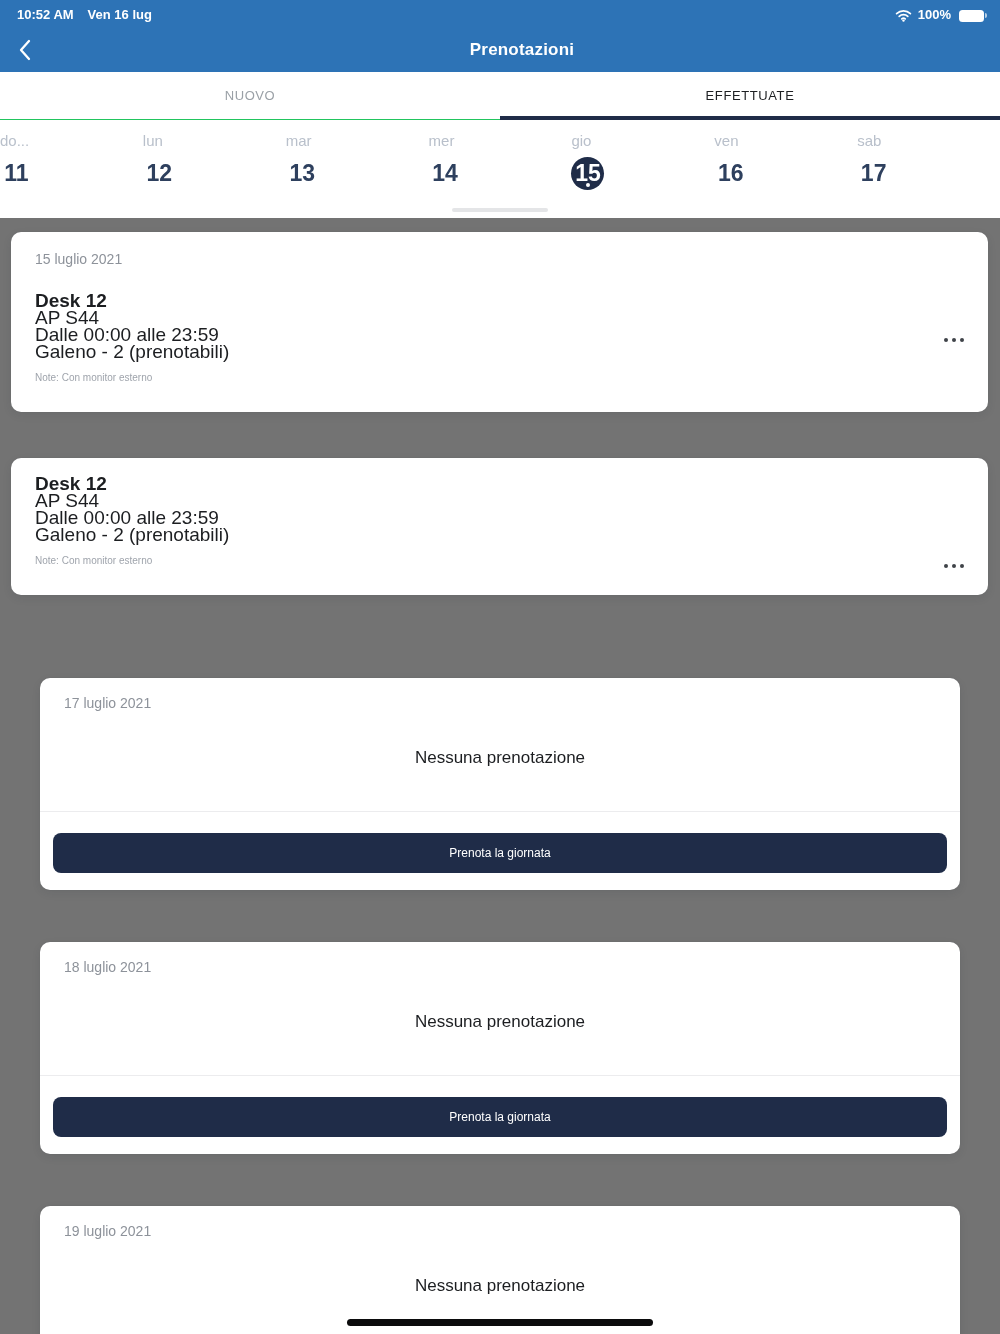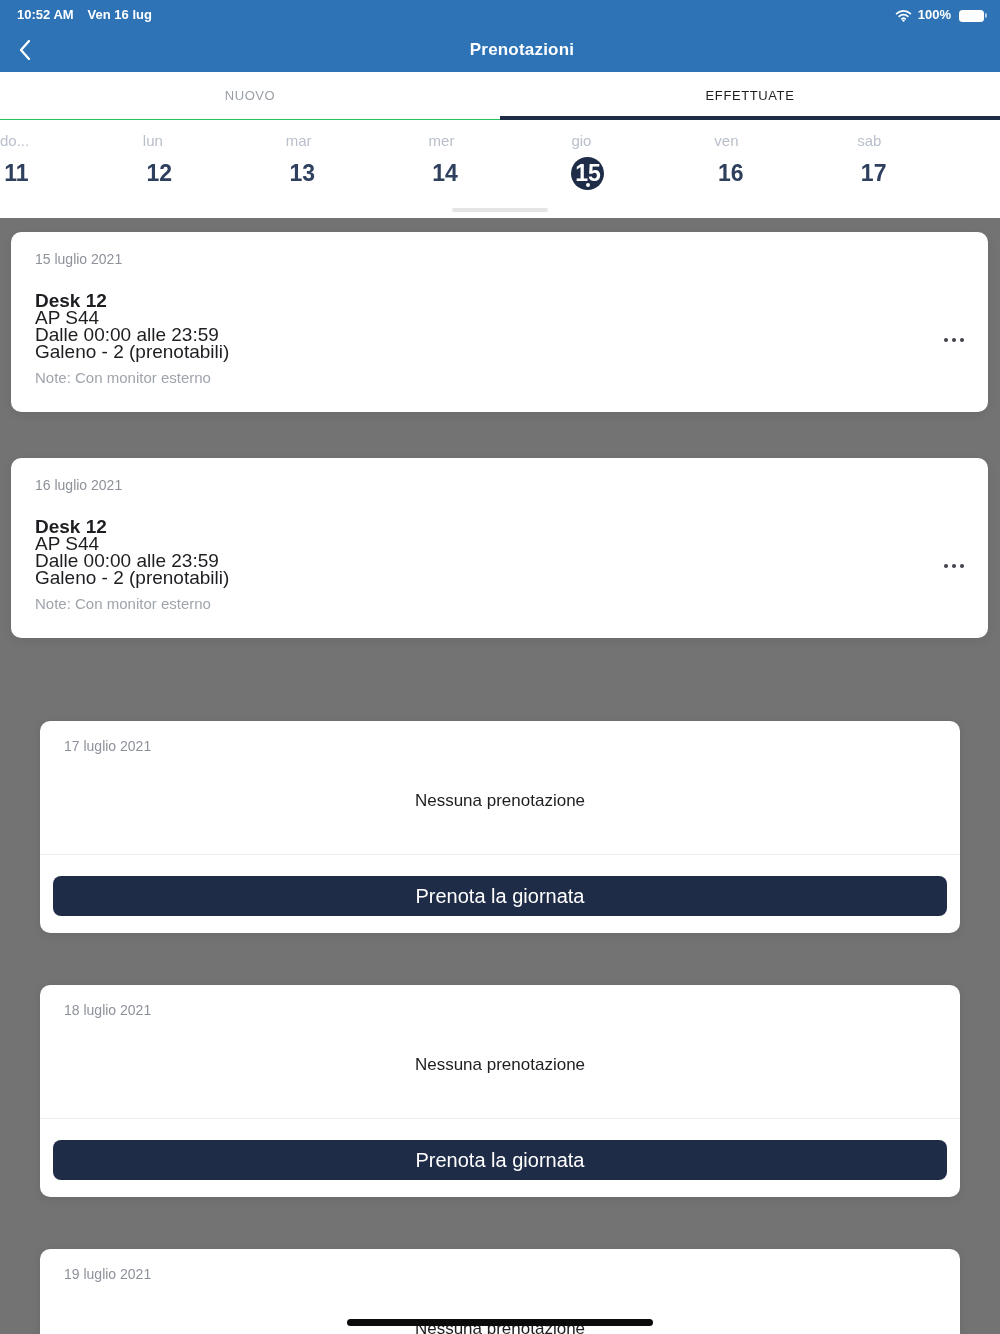--- a/index.html
+++ b/index.html
@@ -163,21 +163,21 @@
   }
   .booked .card-date { margin-bottom: 23px; }
   .card-line {
     font-size: 19px;
     line-height: 17px;
     color: #1c1e21;
   }
   .card-line.desk { font-weight: bold; }
   .card-note {
     margin-top: 9px;
-    font-size: 15px;
+    font-size: 10px;
     line-height: 17px;
     color: #9fa4ac;
   }
   .more-button {
     position: absolute;
     right: 22px; top: 100px;
     display: flex; gap: 4px;
     padding: 6px 2px;
     background: none; border: none; cursor: pointer;
   }
@@ -202,21 +202,21 @@
   .card-divider { height: 1px; background: #ececee; }
   .empty-actions { padding: 21px 13px 17px 13px; }
   .book-day-button {
     width: 100%;
     height: 40px;
     border: none;
     border-radius: 8px;
     background: #1f2c48;
     color: #fff;
     font-family: inherit;
-    font-size: 20px;
+    font-size: 12px;
     cursor: pointer;
   }
 
   .gap-sm { height: 46px; }
   .gap-lg { height: 83px; }
   .gap-md { height: 52px; }
   .card.last { min-height: 160px; }
 
   
   .home-indicator {
@@ -311,21 +311,20 @@
       <button class="more-button">
         <i></i>
           <i></i>
           <i></i>
       </button>
     </article>
 
     <div class="gap-sm"></div>
 
     <article class="card booked">
-      <div class="card-date">16 luglio 2021</div>
       <div class="card-line desk">Desk 12</div>
       <div class="card-line">AP S44</div>
       <div class="card-line">Dalle 00:00 alle 23:59</div>
       <div class="card-line">Galeno - 2 (prenotabili)</div>
       <div class="card-note">Note: Con monitor esterno</div>
       <button class="more-button">
         <i></i>
           <i></i>
           <i></i>
       </button>

